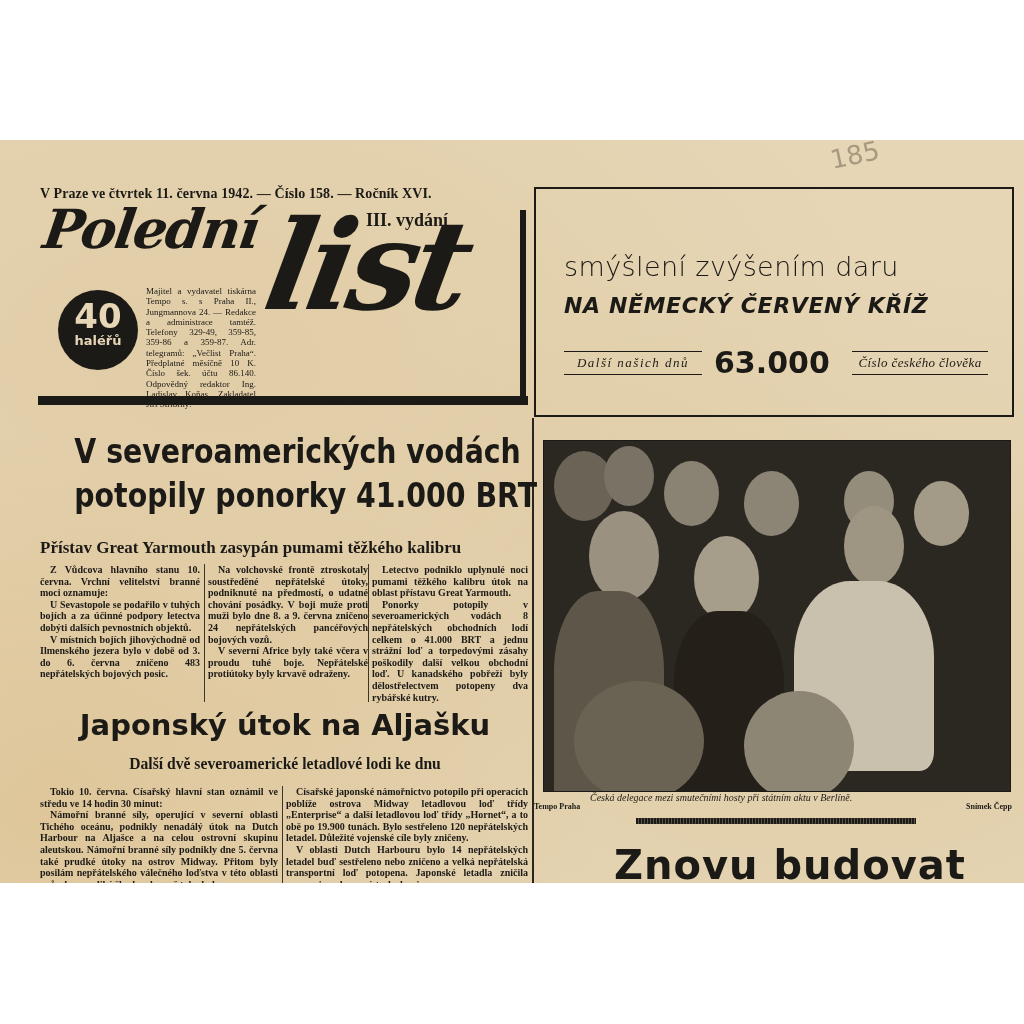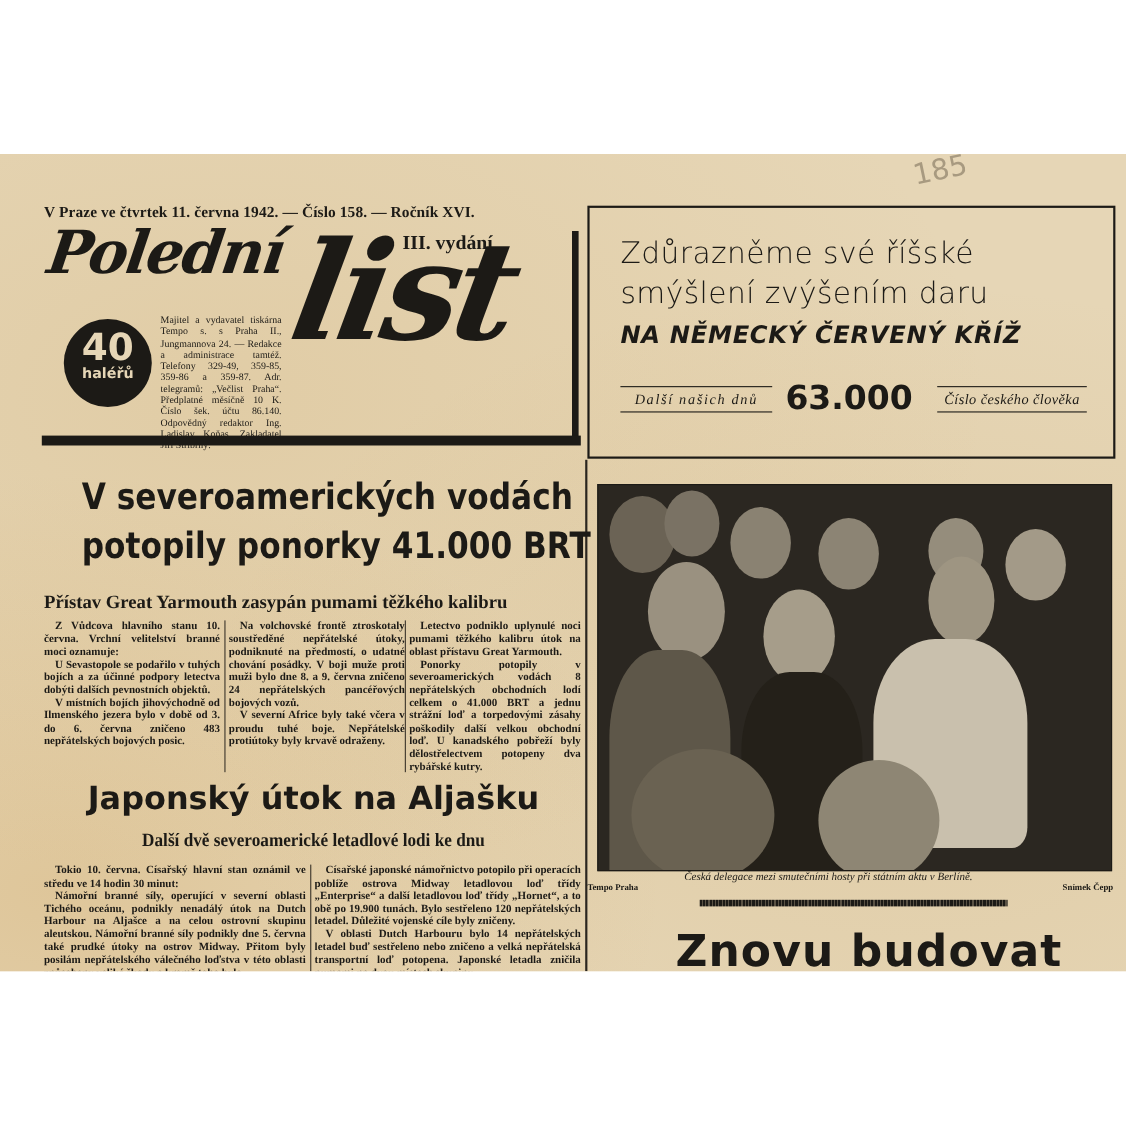--- a/index.html
+++ b/index.html
@@ -32,21 +32,21 @@
   .headline1 { left:40px; top:290px; width:490px; text-align:center; font-family:"DejaVu Sans", sans-serif; font-weight:bold; font-size:33px; line-height:44px; transform:scaleX(0.86); transform-origin:center; white-space:nowrap; }
   .subhead1 { left:40px; top:398px; width:490px; text-align:left; font-family:"Liberation Serif", serif; font-weight:bold; font-size:17px; white-space:nowrap; }
   .col { font-family:"Liberation Serif", serif; font-size:10px; line-height:11.6px; text-align:justify; font-weight:bold; }
   .col p { margin:0; text-indent:10px; }
   .col-rule { width:1px; background:#3a342a; }
   .headline2 { left:40px; top:568px; width:490px; text-align:center; font-family:"DejaVu Sans", sans-serif; font-weight:900; font-size:29px; white-space:nowrap; }
   .subhead2 { left:40px; top:614px; width:490px; text-align:center; font-family:"Liberation Serif", serif; font-weight:bold; font-size:17px; white-space:nowrap; transform:scaleX(0.92); }
 
   .photo { left:543px; top:300px; width:466px; height:350px; background:#2b2721; overflow:hidden; border:1px solid #1c1a16; }
   .photo .fig { position:absolute; border-radius:50%; }
-  .caption { left:590px; top:652px; font-family:"Liberation Serif", serif; font-style:italic; font-size:10px; white-space:nowrap;margin-left:32px; }
+  .caption { left:590px; top:652px; font-family:"Liberation Serif", serif; font-style:italic; font-size:10px; white-space:nowrap; }
   .credit-left { left:534px; top:662px; font-family:"Liberation Serif", serif; font-weight:bold; font-size:8px; }
   .credit-right { left:966px; top:662px; font-family:"Liberation Serif", serif; font-weight:bold; font-size:8px; white-space:nowrap; }
   .deco-rule { left:636px; top:678px; width:280px; height:6px; background:repeating-linear-gradient(90deg,#1c1a16 0 2px,#5a5244 2px 3px); }
   .headline3 { left:614px; top:686px; font-family:"DejaVu Sans", sans-serif; font-weight:900; font-size:40px; white-space:nowrap; letter-spacing:1px;margin-top:16px; }
   .vrule-main { left:532px; top:278px; width:2px; height:465px; background:#2a251e; }
 </style>
 </head>
 <body>
 
 <div class="paper">
@@ -59,21 +59,20 @@
   <div class="abs edition">III. vydání</div>
   <div class="abs price-badge">
     <div class="amt">40</div>
     <div class="unit">haléřů</div>
   </div>
   <div class="abs imprint">Majitel a vydavatel tiskárna Tempo s. s Praha II., Jungmannova 24. — Redakce a administrace tamtéž. Telefony 329-49, 359-85, 359-86 a 359-87. Adr. telegramů: „Večlist Praha“. Předplatné měsíčně 10 K. Číslo šek. účtu 86.140. Odpovědný redaktor Ing. Ladislav Koňas. Zakladatel Jiří Stříbrný.</div>
   <div class="abs masthead-vrule"></div>
   <div class="abs masthead-rule"></div>
 
   <div class="abs ad-box">
-    <div class="ad-line" style="top:26px">Zdůrazněme své říšské</div>
     <div class="ad-line" style="top:62px">smýšlení zvýšením daru</div>
     <div class="ad-bold">NA NĚMECKÝ ČERVENÝ KŘÍŽ</div>
     <div class="ad-label" style="left:28px">Další našich dnů</div>
     <div class="ad-number">63.000</div>
     <div class="ad-label" style="left:316px;width:136px;letter-spacing:0.4px">Číslo českého člověka</div>
   </div>
 
   <div class="abs vrule-main"></div>
 
   <div class="abs headline1">

